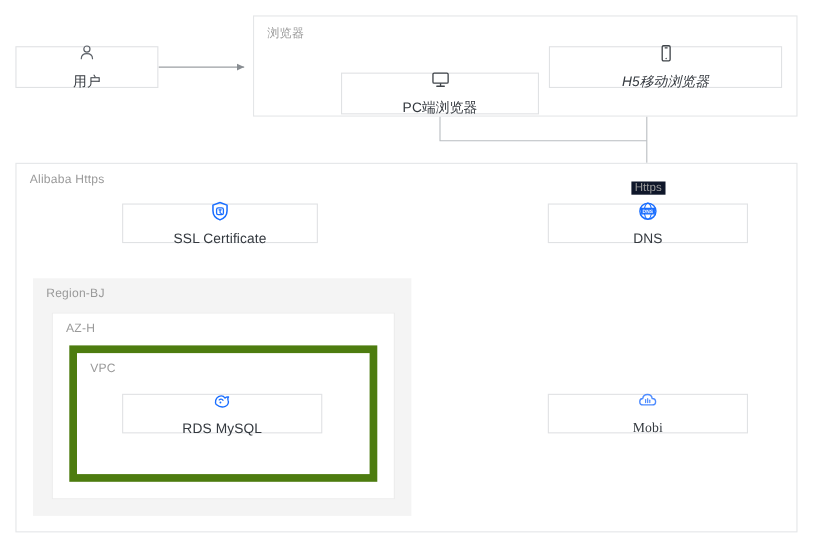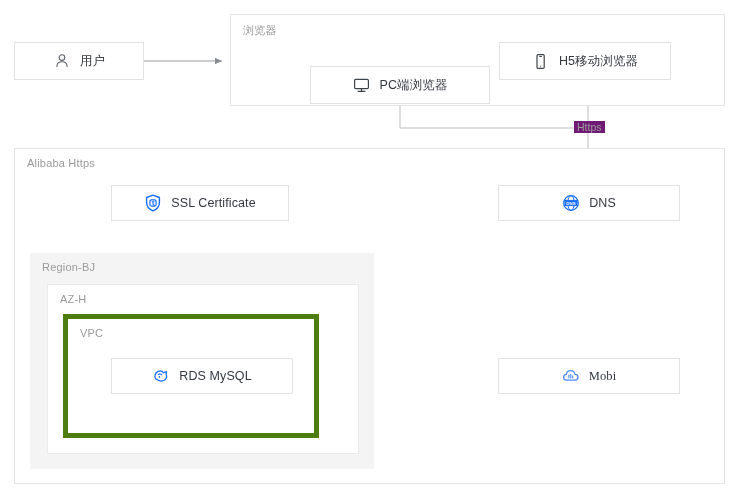--- a/index.html
+++ b/index.html
@@ -66,75 +66,77 @@
     left: 47px;
     top: 284px;
     width: 312px;
     height: 170px;
     background: #ffffff;
     border: 1px solid #ebebeb;
   }
   .group-vpc {
     left: 63px;
     top: 314px;
-    width: 256px;
+    width: 280px;
     height: 124px;
     background: #ffffff;
-    border: 5px solid #4d7c0f;
+    border: 7px solid #4d7c0f;
   }
 
   
   .node {
     position: absolute;
     box-sizing: border-box;
     background: #ffffff;
     border: 1px solid #e0e2e4;
     display: flex;
     align-items: center;
     justify-content: center;
     gap: 9px;
+    flex-direction: column;
   }
   .node-label {
     font-size: 12.5px;
     color: #34393f;
     white-space: nowrap;
     letter-spacing: 0.1px;
   }
   .node-icon {
     display: flex;
     align-items: center;
     justify-content: center;
     width: 18px;
     height: 18px;
     flex: none;
   }
 
   .node-user      { left: 14px;  top: 42px;  width: 130px; height: 38px; }
   .node-pc        { left: 310px; top: 42px;  width: 180px; height: 38px; margin-top: 24px; }
-  .node-h5        { left: 499px; top: 42px;  width: 172px; height: 38px; }
+  .node-h5        { left: 499px; top: 42px;  width: 212px; height: 38px; font-style: italic; }
   .node-ssl       { left: 111px; top: 185px; width: 178px; height: 36px; }
   .node-dns       { left: 498px; top: 185px; width: 182px; height: 36px; }
   .node-rds       { left: 111px; top: 358px; width: 182px; height: 36px; }
   .node-mobi      { left: 498px; top: 358px; width: 182px; height: 36px; font-family: Liberation Serif, serif; }
 
   
   #connectors {
     position: absolute;
     left: 0; top: 0;
     width: 745px;
     height: 500px;
     pointer-events: none;
   }
   .edge-label {
     position: absolute;
     font-size: 10.5px;
     color: #9a9a9a;
-    background: #701a75;
+    background: #0f172a;
     padding: 0 3px;
     white-space: nowrap;
+    margin-top: 44px;
   }
   .edge-label-https { left: 574px; top: 121px; }
 </style>
 </head>
 <body>
 
 <div id="canvas">
 
   <svg id="connectors" viewBox="0 0 745 500" width="745" height="500">
     <defs>

